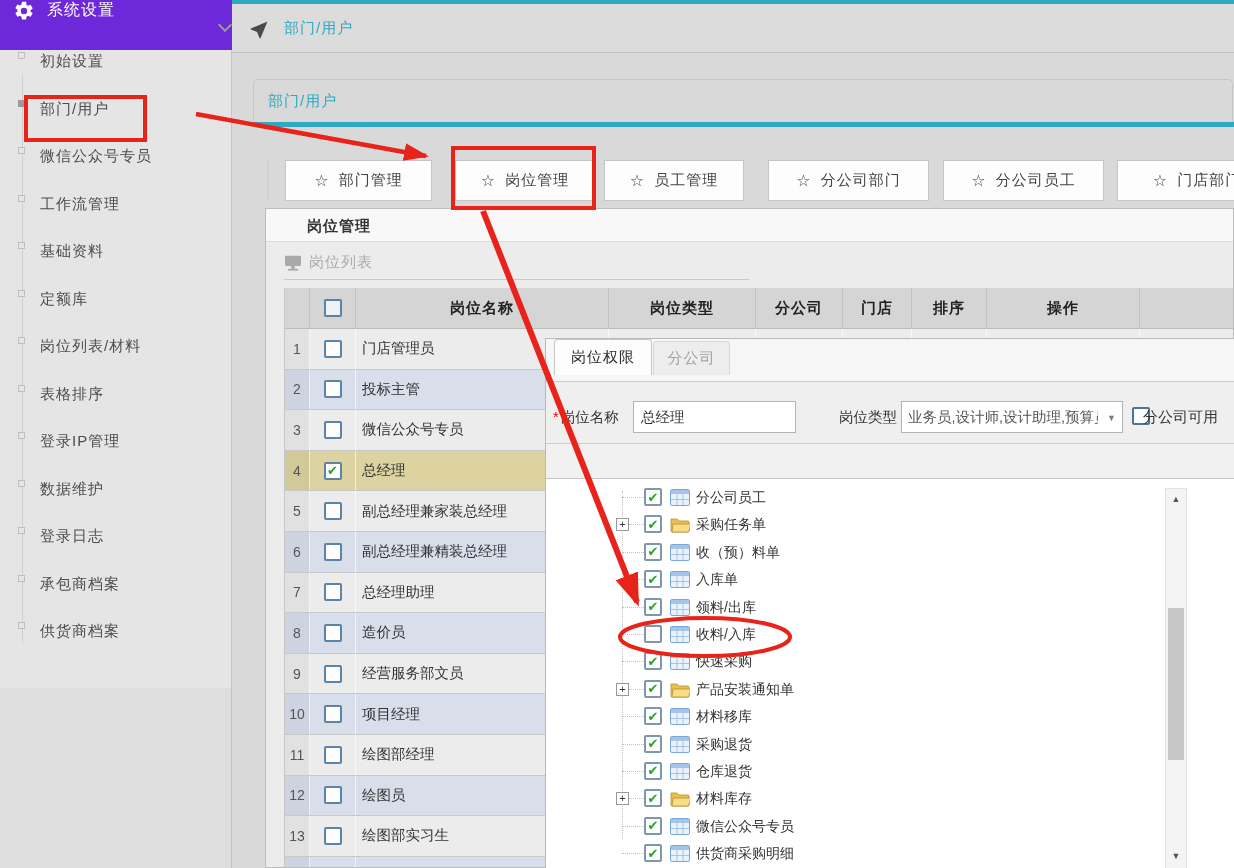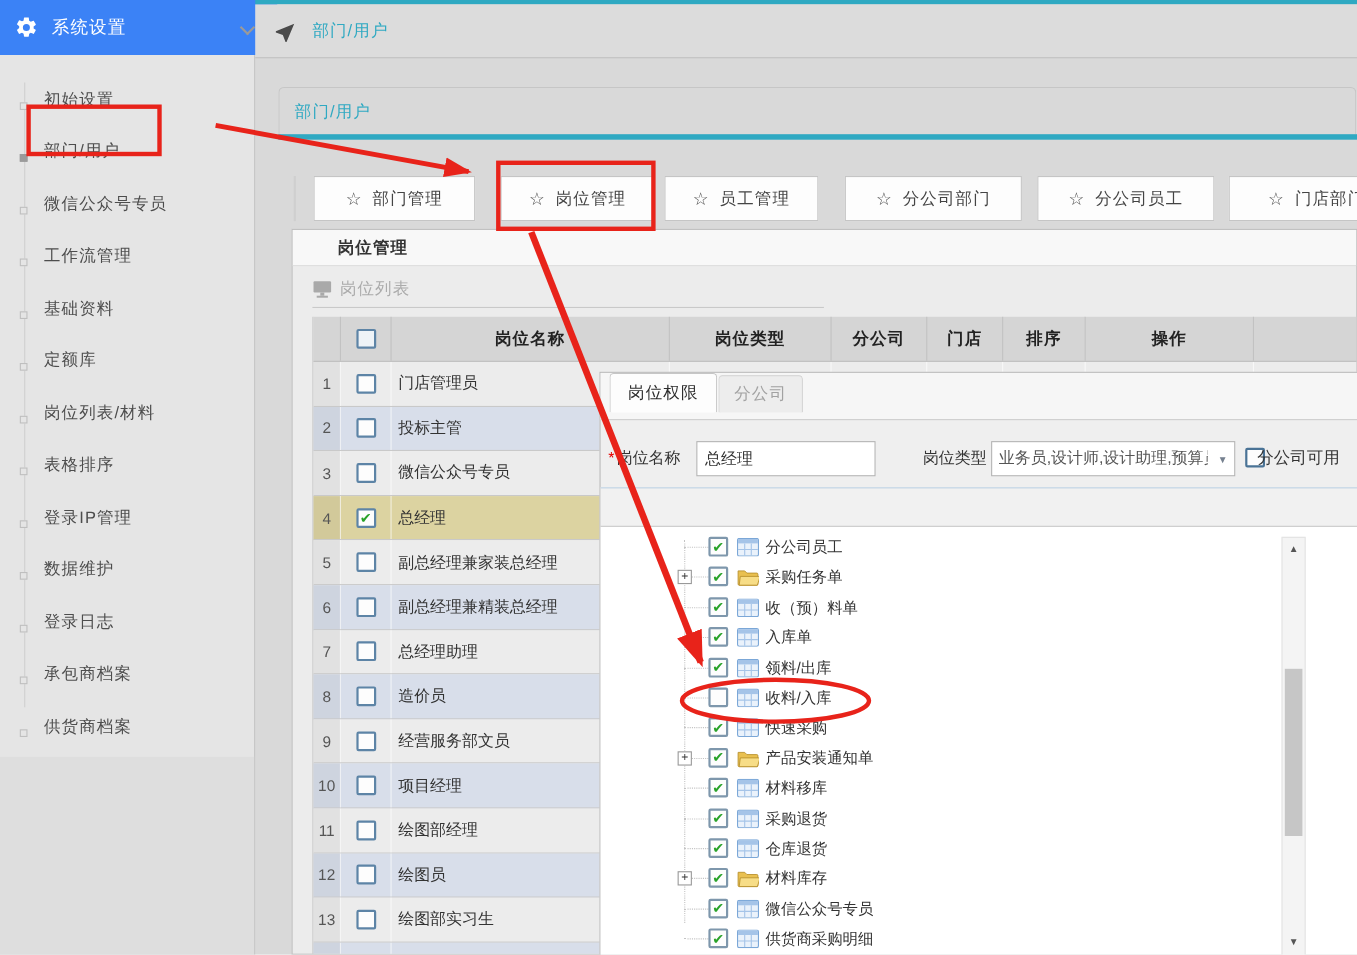--- a/index.html
+++ b/index.html
@@ -1,28 +1,28 @@
 <!DOCTYPE html>
 <html><head>
 <meta charset="utf-8">
 <style>
   html,body{margin:0;padding:0;}
   body{font-family:"Liberation Sans","DejaVu Sans",sans-serif;}
   #stage{position:relative;width:1234px;height:868px;overflow:hidden;background:#d9d9d9;}
 
   
   #sidebar{position:absolute;left:0;top:0;width:232px;height:868px;background:#e5e5e5;border-right:1px solid #c4c4c4;box-sizing:border-box;}
-  #sidebar-header{position:absolute;left:0;top:0;width:252px;height:50px;background:#3b82f6;display:flex;align-items:center;}
+  #sidebar-header{position:absolute;left:0;top:0;width:252px;height:50px;background:#6d28d9;display:flex;}
   #sidebar-header .gear{width:22px;height:22px;margin-left:13px;}
   #sidebar-title{color:#fff;font-size:16px;margin-left:12px;letter-spacing:1px;}
   .chevron-down{position:absolute;right:22px;top:20px;width:8px;height:8px;border-right:2px solid #9a9a9a;border-bottom:2px solid #9a9a9a;transform:rotate(45deg);}
   #sidebar-bottom-shade{position:absolute;left:0;top:688px;width:231px;height:180px;background:#dedede;}
   #side-vline{position:absolute;left:22px;top:75px;height:568px;width:0;border-left:1px solid #cfcfcf;}
   #side-menu{position:absolute;left:0;top:52px;width:231px;}
-  .side-item{position:relative;height:47.5px;display:flex;align-items:flex-end;cursor:pointer;}
+  .side-item{position:relative;height:47.5px;display:flex;align-items:flex-start;cursor:pointer;}
   .side-item .bullet{position:absolute;left:18px;width:7px;height:7px;background:#e5e5e5;border:1px solid #bfbfbf;box-sizing:border-box;}
   .side-item.active .bullet{background:#9b9b9b;border-color:#9b9b9b;}
   .side-item .lbl{margin-left:40px;font-size:15px;color:#4d4d4d;letter-spacing:1px;white-space:nowrap;}
 
   
   #teal-strip{position:absolute;left:232px;top:0;width:1002px;height:4px;background:#2fa9c2;}
   #topbar{position:absolute;left:232px;top:4px;width:1002px;height:49px;background:#dcdcdc;border-bottom:1px solid #c0c0c0;box-sizing:border-box;display:flex;align-items:center;}
   #topbar .nav-ic{width:22px;height:22px;margin-left:18px;}
   #breadcrumb{color:#2fa9c2;font-size:15px;margin-left:12px;letter-spacing:1px;}
 

